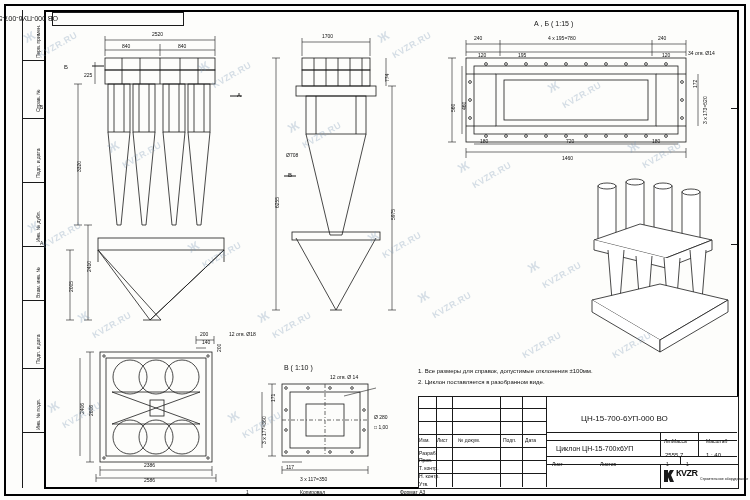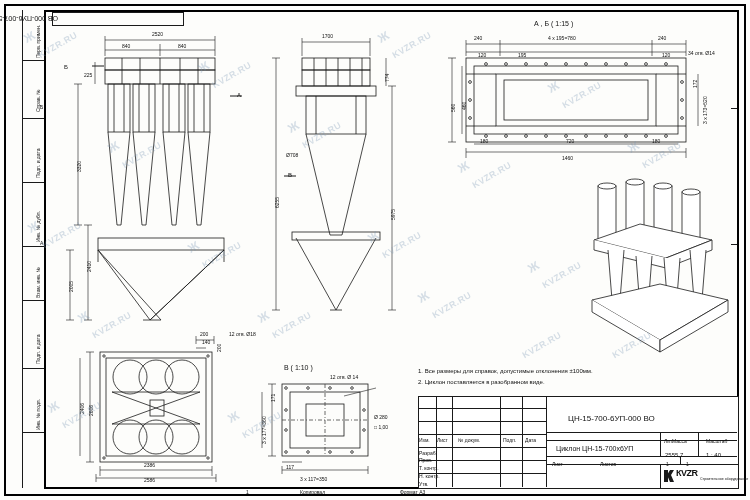--- a/index.html
+++ b/index.html
@@ -2,21 +2,21 @@
 <html><head>
 <meta charset="utf-8">
 <style>
   html,body{margin:0;padding:0;background:#fff;}
   body{width:750px;height:500px;overflow:hidden;font-family:"Liberation Sans",sans-serif;color:#111;}
   #sheet{position:relative;width:750px;height:500px;background:#fdfdfb;}
   .ln{position:absolute;background:#1a1a1a;}
   .h{height:1px;} .v{width:1px;}
   .thick{background:#000;}
   .txt{position:absolute;font-size:5.4px;line-height:1.05;color:#111;white-space:nowrap;}
-  .t6{font-size:6px;} .t7{font-size:7px;} .t8{font-size:8px;} .t5{font-size:5px;}
+  .t6{font-size:6px;} .t7{font-size:7px;} .t8{font-size:8px;margin-left:13px;} .t5{font-size:5px;}
   .rot{transform-origin:0 0;}
   .dim{position:absolute;font-size:5px;color:#111;white-space:nowrap;}
   .wm{position:absolute;color:rgba(120,150,180,.30);font-size:9px;font-weight:bold;letter-spacing:.5px;transform:rotate(-30deg);transform-origin:center;pointer-events:none;}
   .wmi{position:absolute;color:rgba(120,150,180,.30);font-size:12px;font-weight:bold;transform:rotate(-30deg);}
   .box{position:absolute;border:1px solid #1a1a1a;}
   svg{position:absolute;left:0;top:0;overflow:visible;}
   .logo{position:absolute;font-weight:bold;font-size:9px;letter-spacing:-.5px;}
 </style>
 </head>
 <body>

